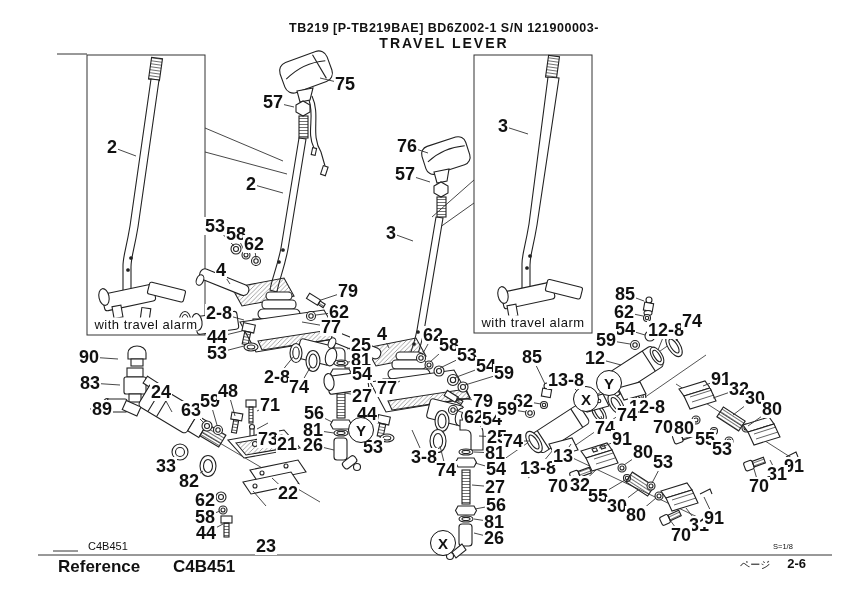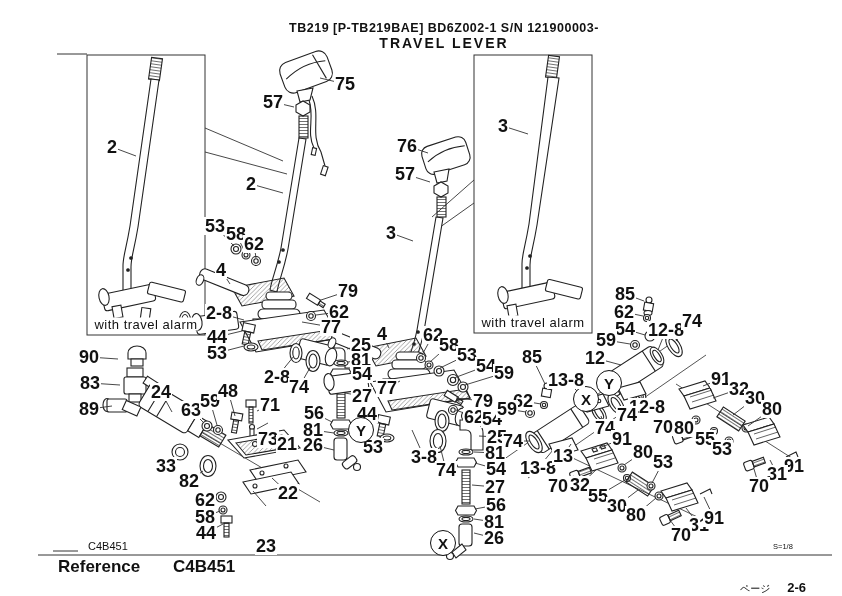--- a/index.html
+++ b/index.html
@@ -13,21 +13,21 @@
   .lbl{position:absolute;transform:translate(-50%,-50%);font-weight:bold;font-size:18px;
        line-height:1;background:#fff;padding:0 1px;white-space:nowrap;}
   .cap{font-size:13px;font-weight:normal;letter-spacing:0.5px;}
   .circ{width:26px;height:26px;border:1.7px solid #111;border-radius:50%;
         display:flex;align-items:center;justify-content:center;font-size:15px;padding:0;
         box-sizing:border-box;}
   .code{position:absolute;left:88px;top:540px;font-size:11px;}
   .refrow{position:absolute;left:58px;top:557px;font-size:17px;font-weight:bold;}
   .refrow .val{margin-left:28px;}
   .scale{position:absolute;left:773px;top:542px;font-size:7.5px;}
-  .pagerow{position:absolute;left:740px;top:580px;font-size:10px;}
+  .pagerow{position:absolute;left:740px;top:556px;font-size:10px;}
   .pagerow .num{font-size:13px;font-weight:bold;margin-left:14px;}
 </style>
 </head>
 <body>
 
 <div class="page">
 
   <div class="titlewrap">
     <div class="t1">TB219 [P-TB219BAE] BD6Z002-1 S/N 121900003-</div>
     <div class="t2">TRAVEL LEVER</div>
@@ -565,21 +565,21 @@
       <span class="lbl" style="left: 299px; top: 387px;">74</span>
       <span class="lbl" style="left: 362px; top: 396px;">27</span>
       <span class="lbl" style="left: 314px; top: 413px;">56</span>
       <span class="lbl" style="left: 367px; top: 414px;">44</span>
       <span class="lbl" style="left: 313px; top: 430px;">81</span>
       <span class="lbl" style="left: 313px; top: 445px;">26</span>
       <span class="lbl" style="left: 373px; top: 447px;">53</span>
       <span class="lbl circ" style="left: 361px; top: 430px;">Y</span>
       <span class="lbl" style="left: 89px; top: 357px;">90</span>
       <span class="lbl" style="left: 90px; top: 383px;">83</span>
-      <span class="lbl" style="left: 89px; top: 409px; text-align: right;">89</span>
+      <span class="lbl" style="left: 102px; top: 409px; text-align: right;">89</span>
       <span class="lbl" style="left: 161px; top: 392px;">24</span>
       <span class="lbl" style="left: 191px; top: 410px;">63</span>
       <span class="lbl" style="left: 210px; top: 401px;">59</span>
       <span class="lbl" style="left: 228px; top: 391px; text-align: center;">48</span>
       <span class="lbl" style="left: 270px; top: 405px;">71</span>
       <span class="lbl" style="left: 268px; top: 423px; margin-top: 16px;">73</span>
       <span class="lbl" style="left: 166px; top: 466px;">33</span>
       <span class="lbl" style="left: 189px; top: 481px;">82</span>
       <span class="lbl" style="left: 287px; top: 444px;">21</span>
       <span class="lbl" style="left: 288px; top: 493px;">22</span>

